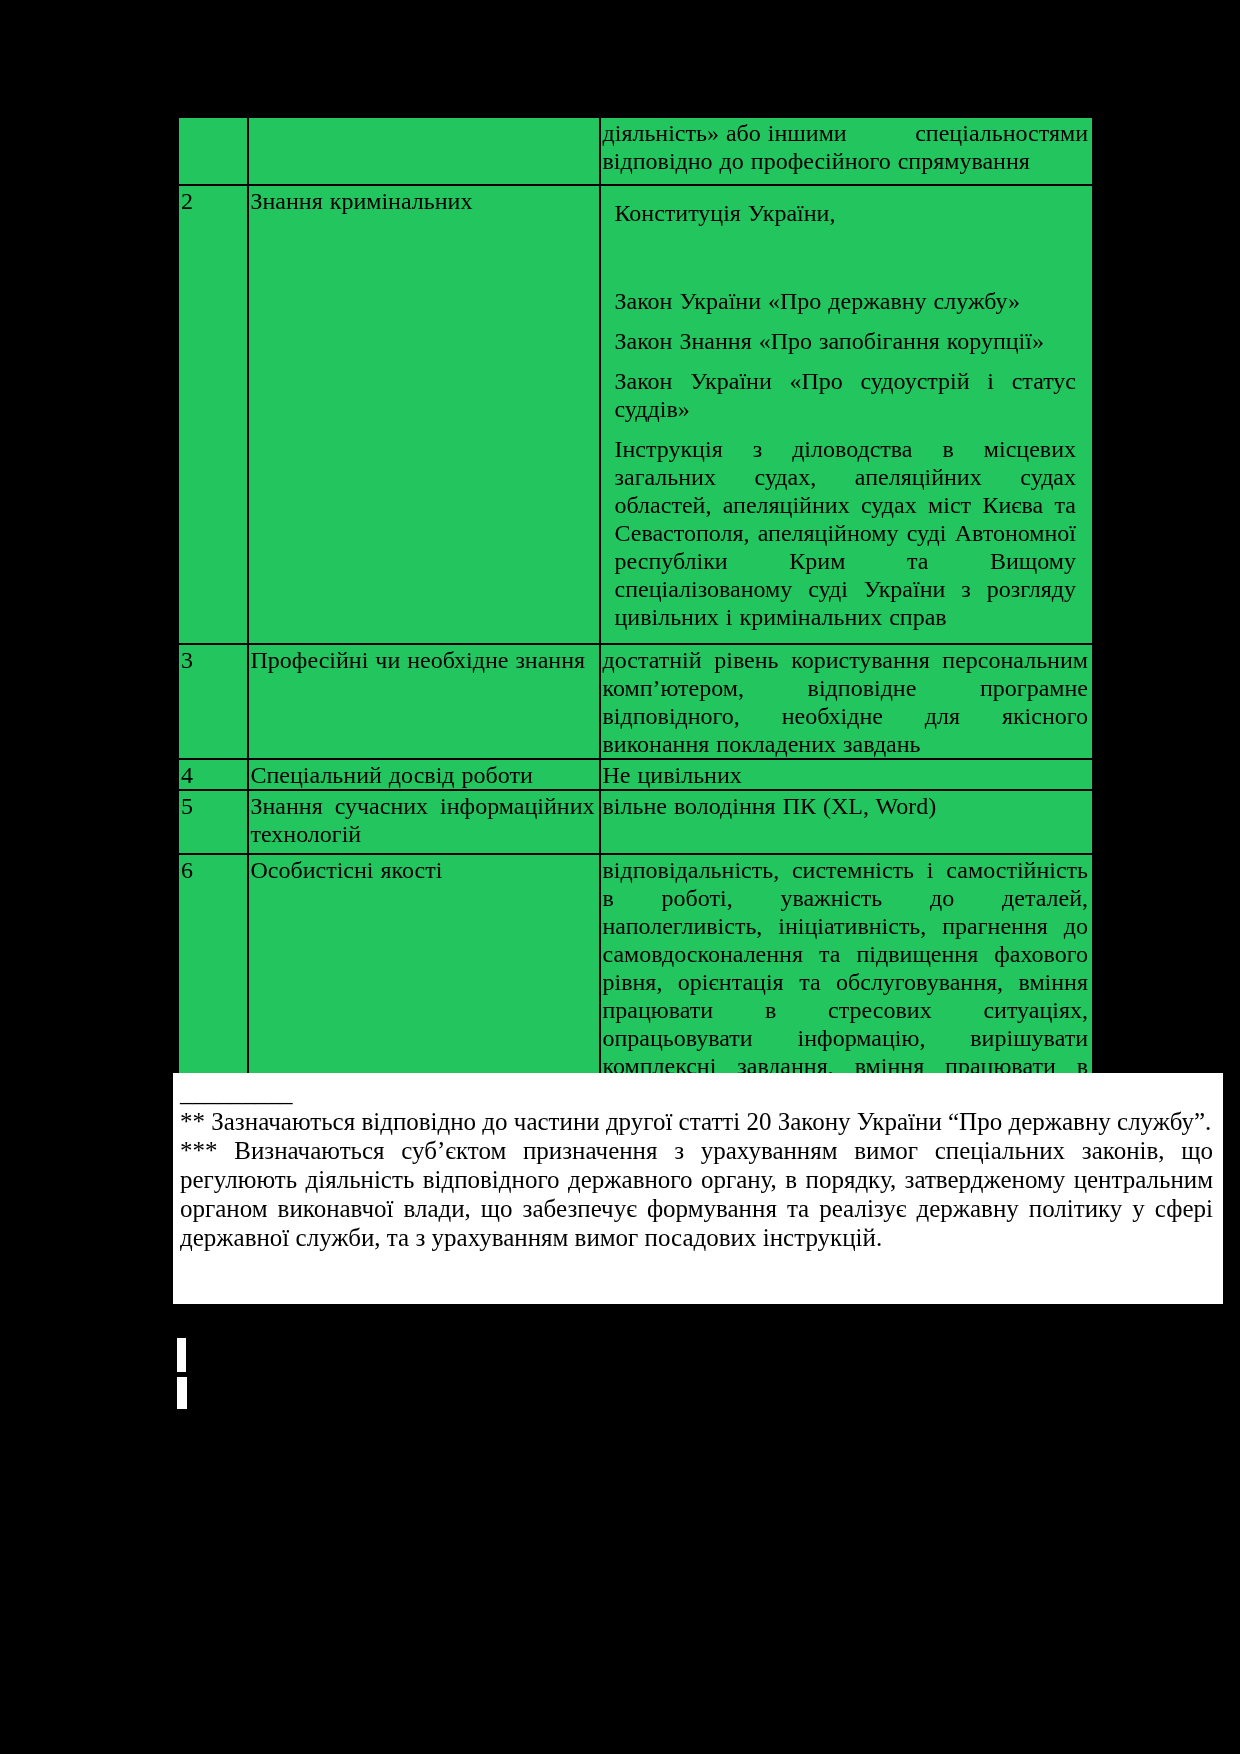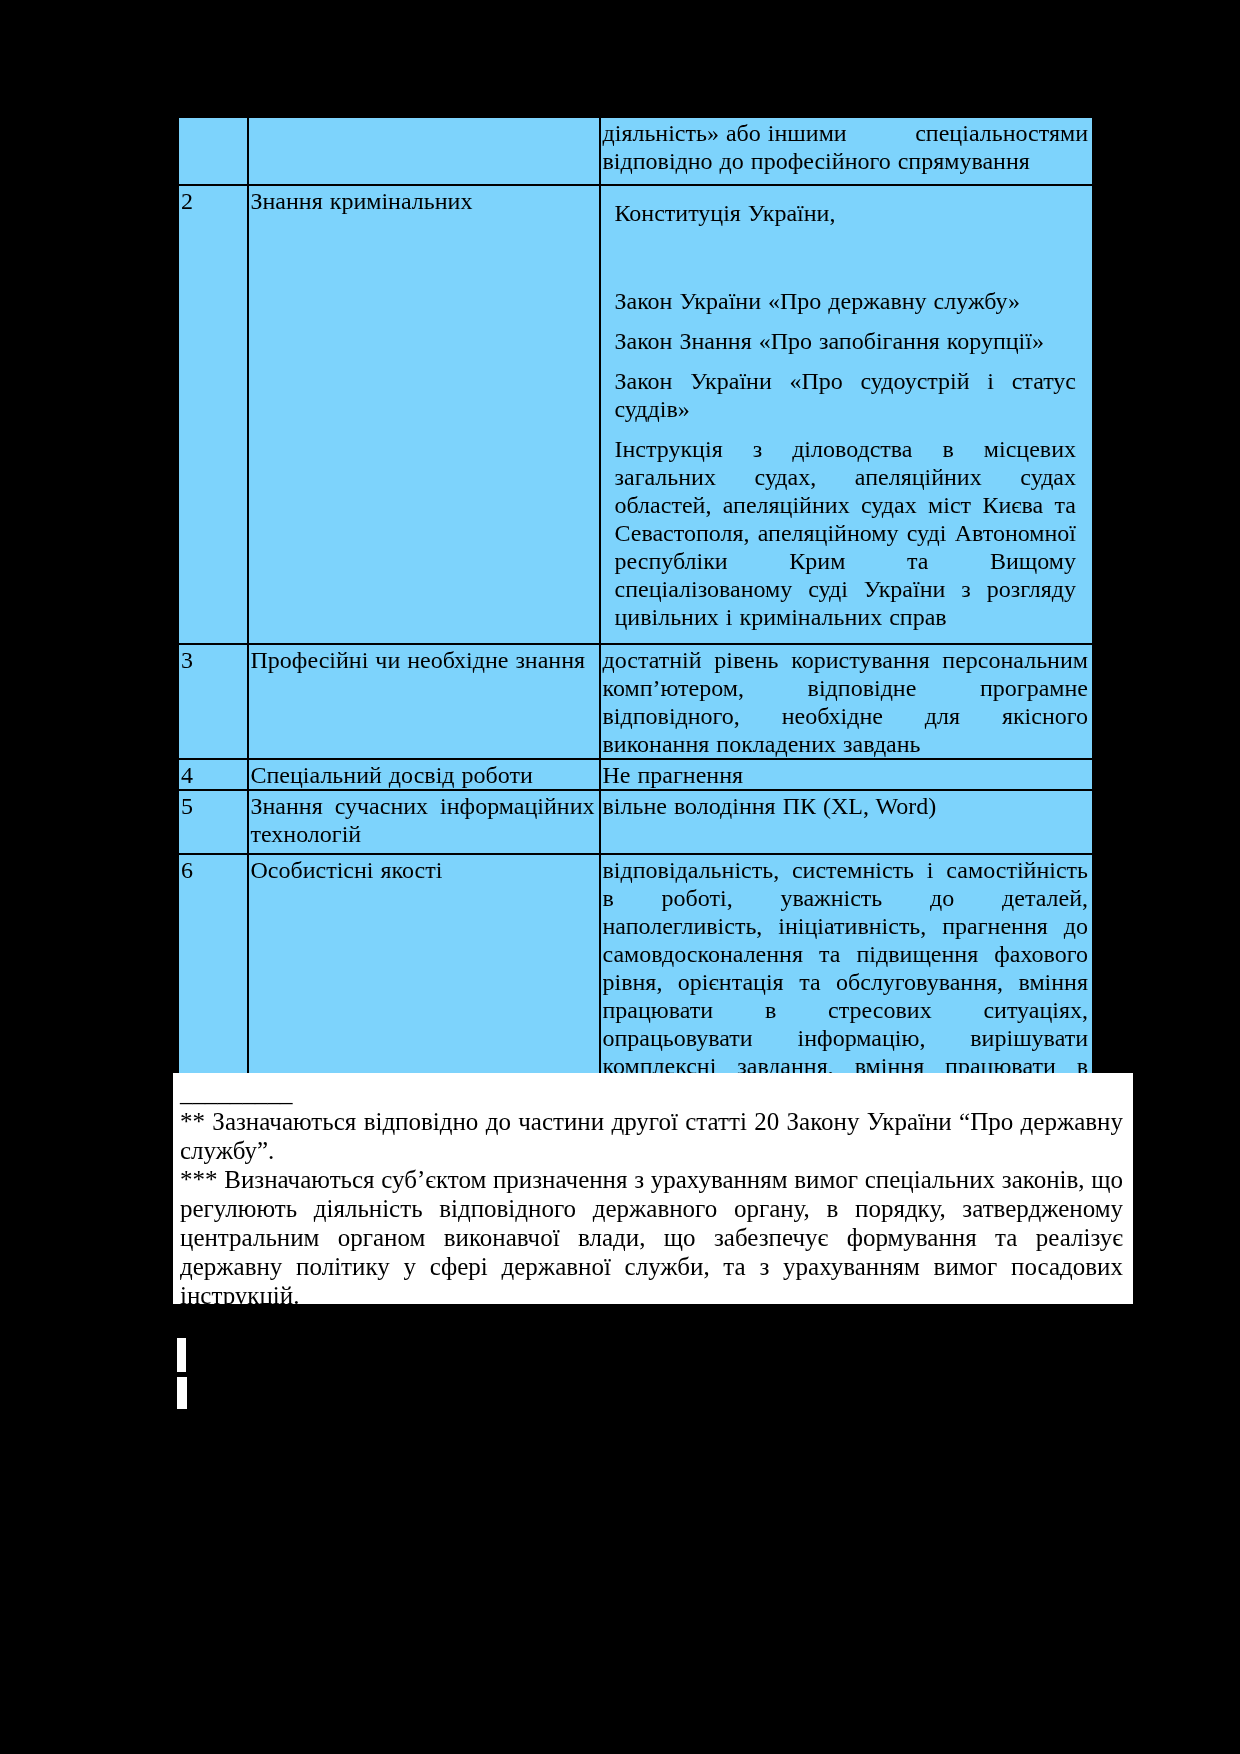--- a/index.html
+++ b/index.html
@@ -21,21 +21,21 @@
     left: 0; top: 0;
     width: 1240px; height: 1754px;
   }
   table.req-table {
     position: absolute;
     left: 176px;
     top: 115px;
     width: 916px;
     border-collapse: collapse;
     table-layout: fixed;
-    background: #7dd3fc;
+    background: #22c55e;
     border: 3px solid #000000;
   }
   table.req-table td {
     border: 2px solid #000000;
     vertical-align: top;
     font-size: 24px;
     line-height: 28px;
     padding: 1px 4px 0 2px;
     overflow: hidden;
     word-spacing: 1px;
@@ -56,21 +56,21 @@
   .split-line {
     display: flex;
     justify-content: space-between;
   }
   .spacer-2lines { height: 36px; }
   .para { margin: 12px; }
   .footnote {
     position: absolute;
     left: 173px;
     top: 1073px;
-    width: 960px;
+    width: 1050px;
     height: 231px;
     background: #ffffff;
     box-sizing: border-box;
     padding: 5px 10px 0 7px;
     font-size: 25px;
     line-height: 29px;
     text-align: justify;
     overflow: hidden;
   }
   .footnote p { margin: 0; }
@@ -125,21 +125,21 @@
 
       <tr style="height:115px">
         <td class="cell-num">3</td>
         <td class="cell-label">Професійні чи необхідне знання</td>
         <td class="cell-content">достатній рівень користування персональним комп’ютером, відповідне програмне відповідного, необхідне для якісного виконання покладених завдань</td>
       </tr>
 
       <tr style="height:30px">
         <td class="cell-num">4</td>
         <td class="cell-label">Спеціальний досвід роботи</td>
-        <td class="cell-content">Не прагнення</td>
+        <td class="cell-content">Не цивільних</td>
       </tr>
 
       <tr style="height:64px">
         <td class="cell-num">5</td>
         <td class="cell-label">Знання сучасних інформаційних технологій</td>
         <td class="cell-content vmid">вільне володіння ПК (XL, Word)</td>
       </tr>
 
       <tr style="height:292px">
         <td class="cell-num">6</td>

